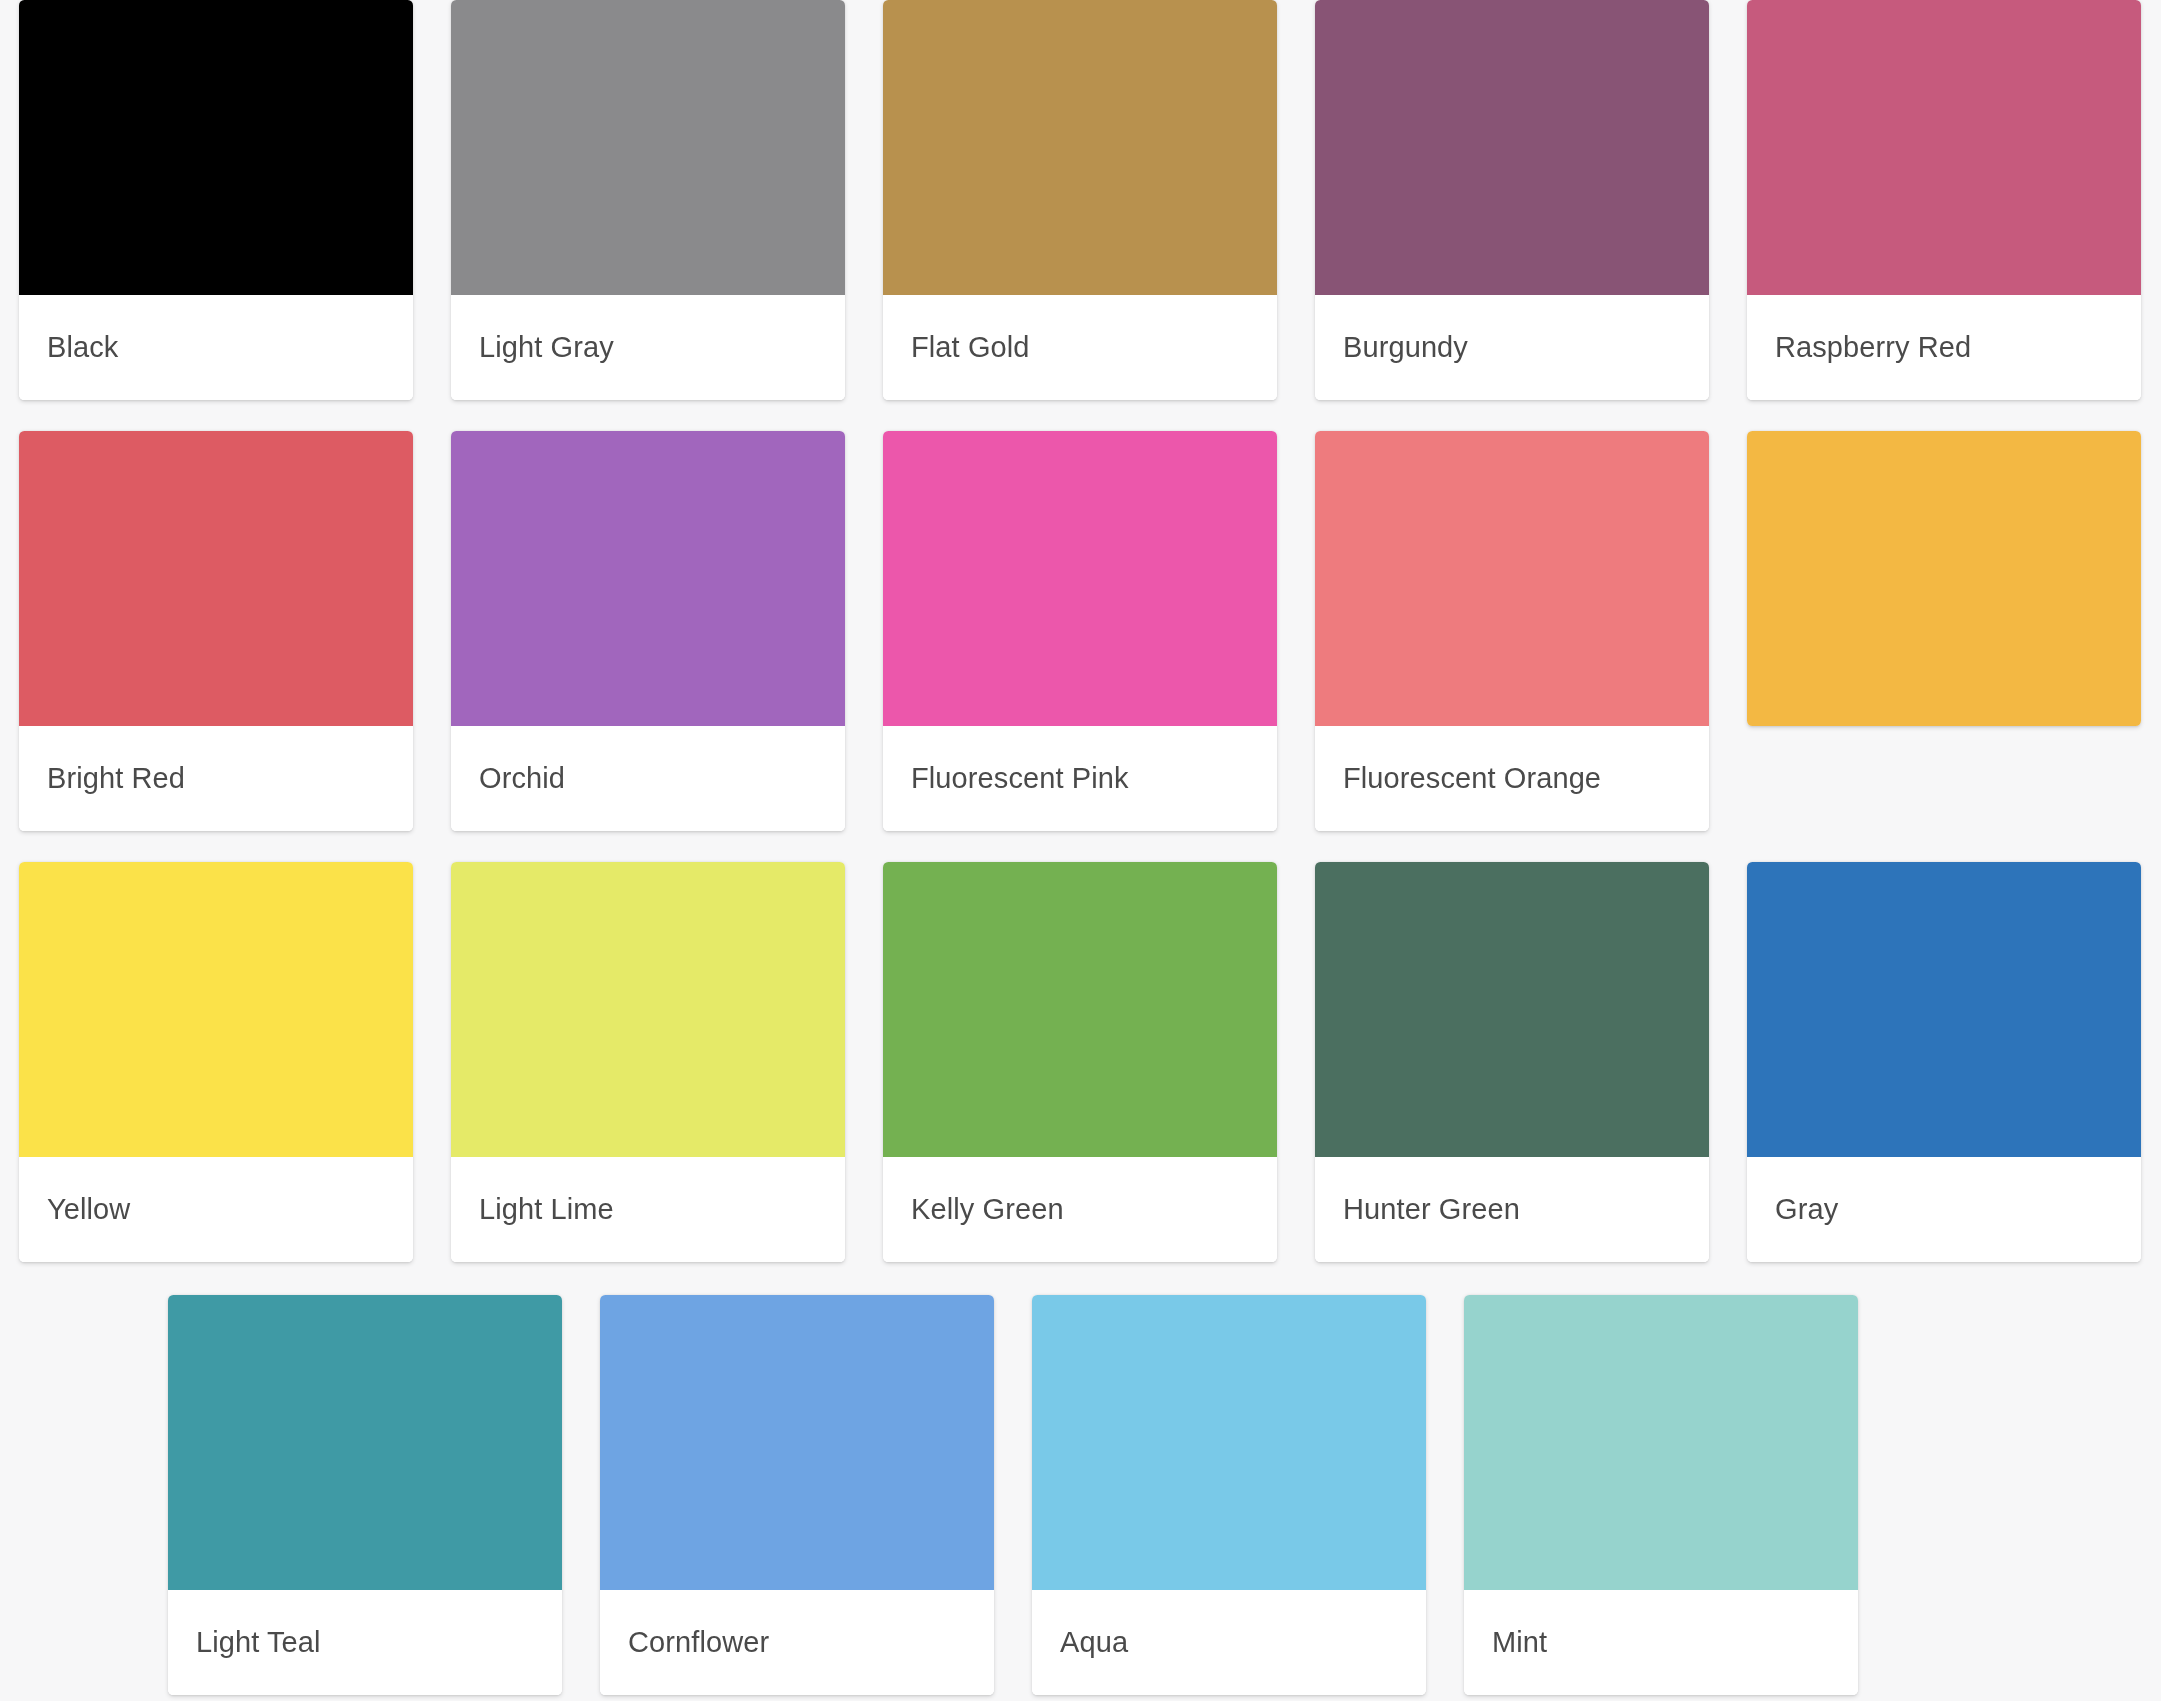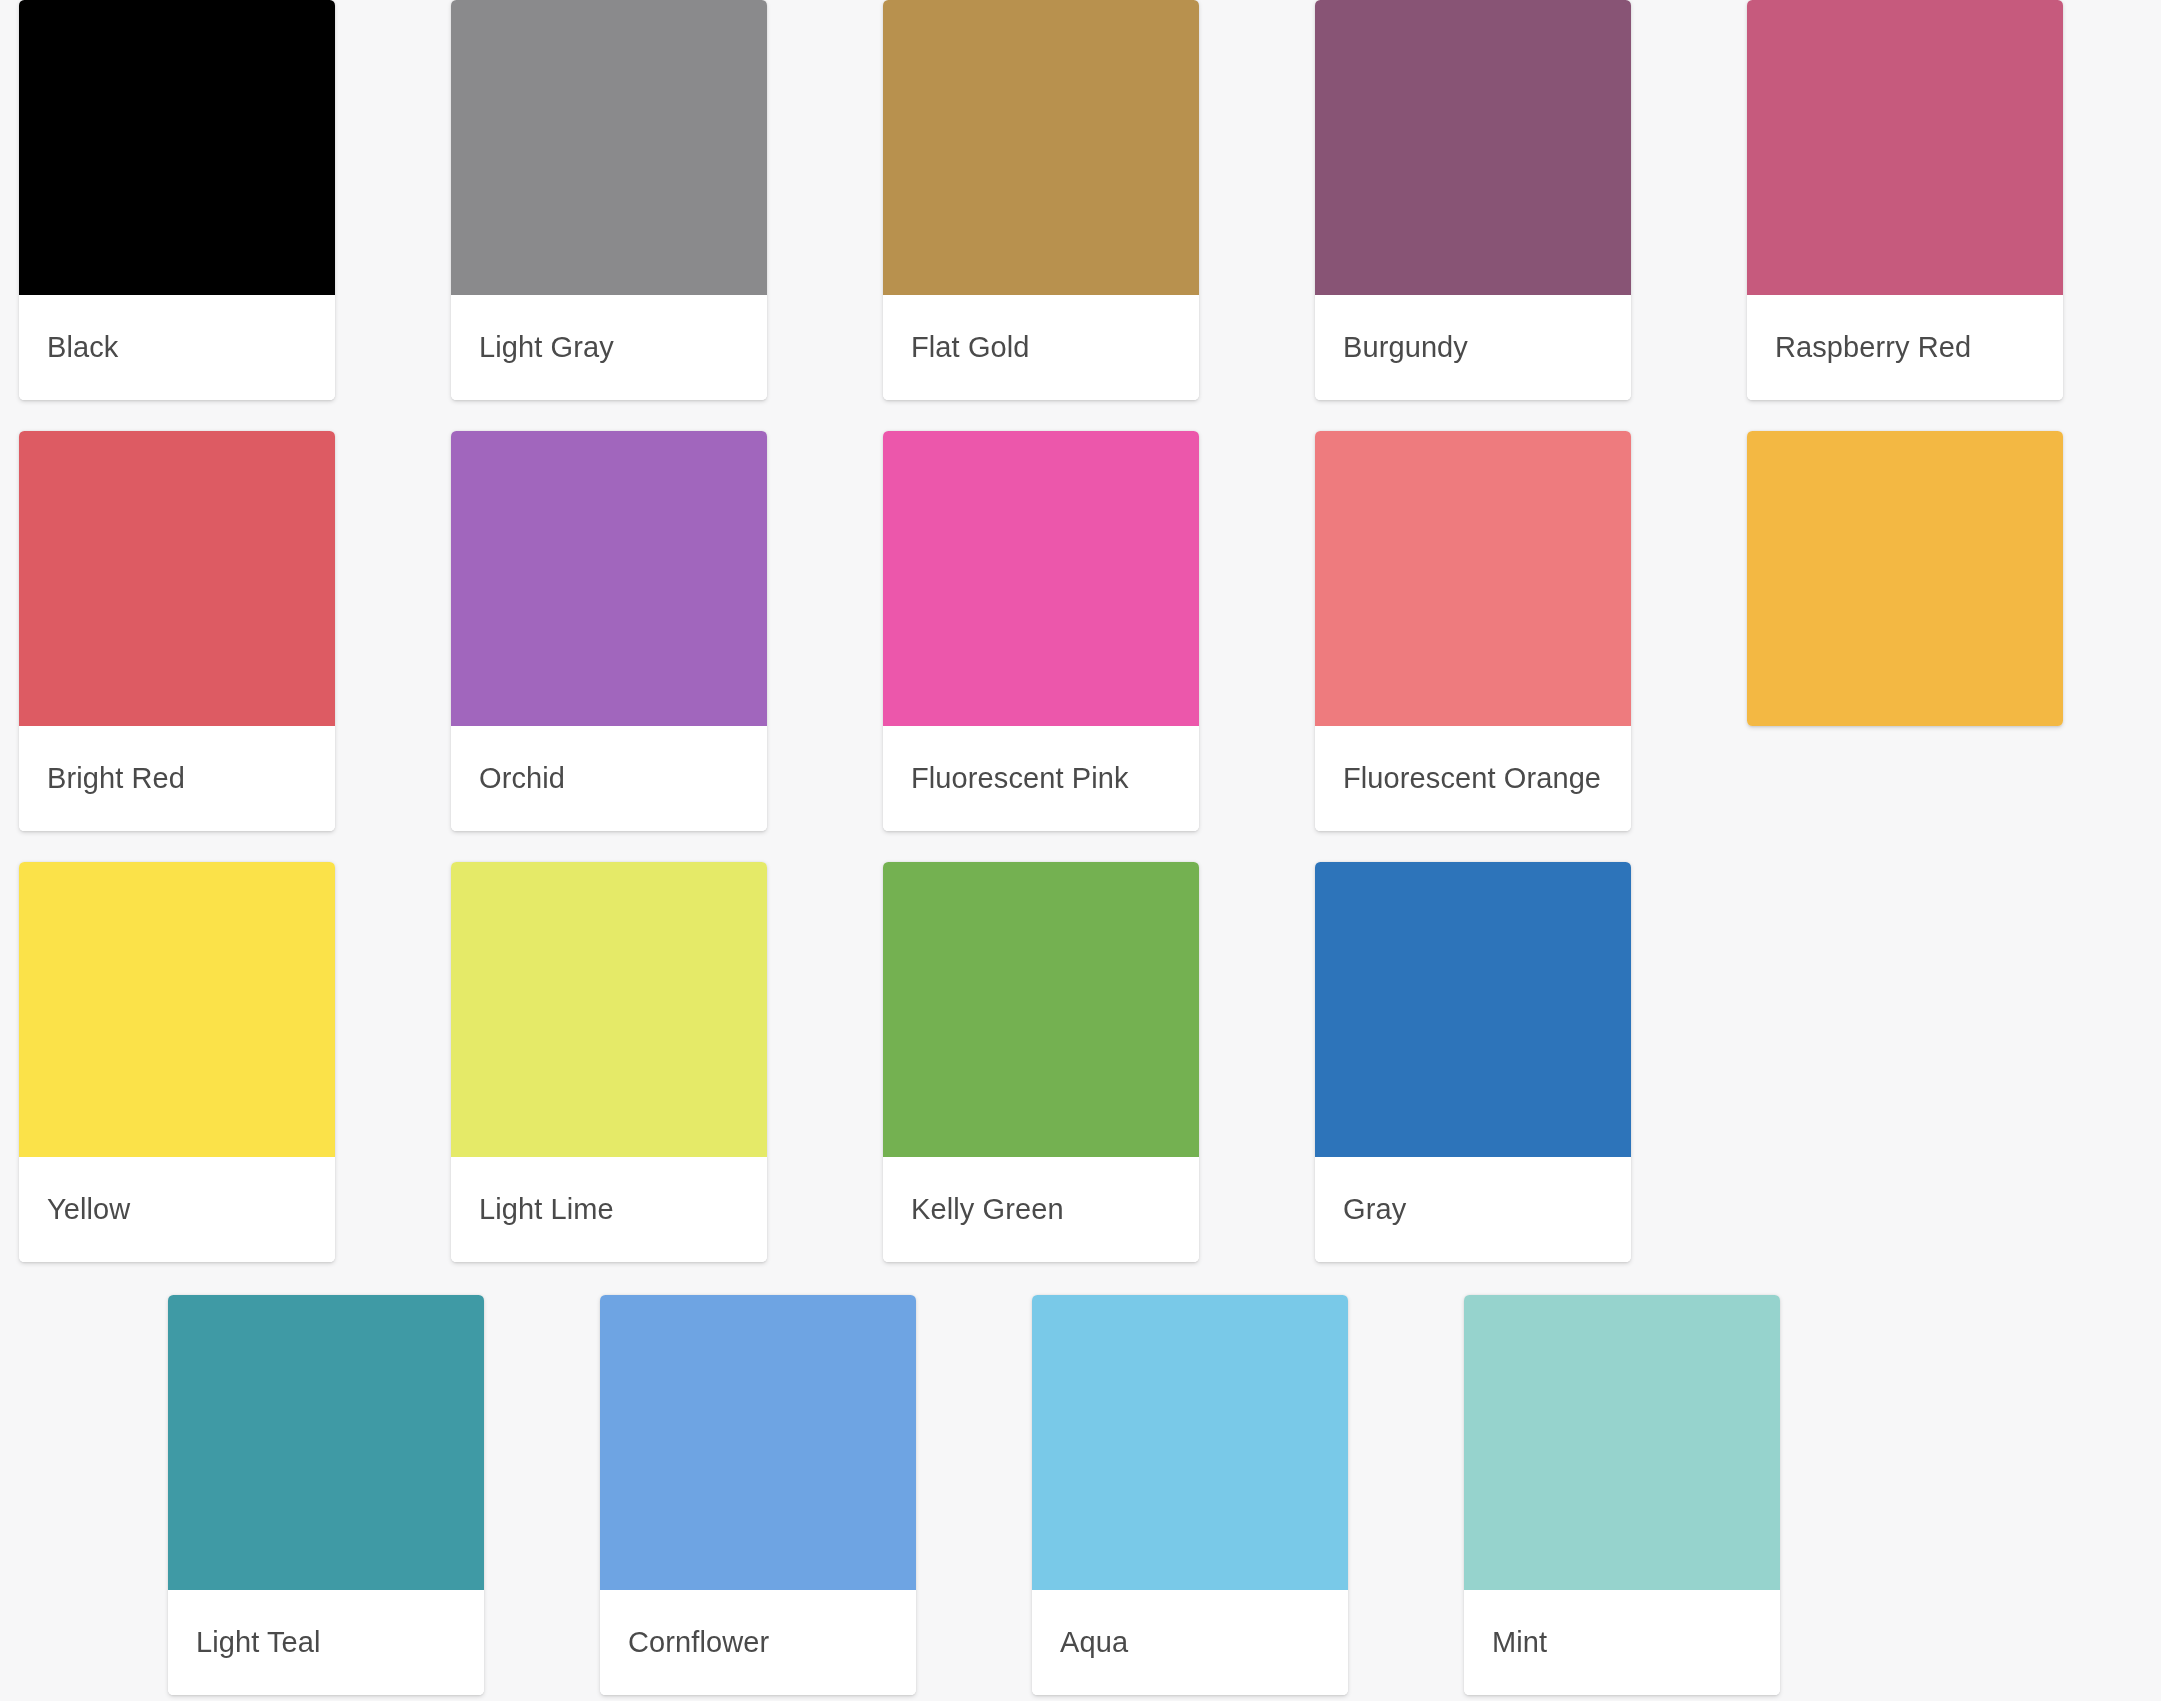--- a/index.html
+++ b/index.html
@@ -36,21 +36,21 @@
 
   .grid-cell {
     position: relative;
     padding: 12px 19px 0 19px;
     box-sizing: border-box;
   }
 
   
   .swatch-card {
     position: relative;
-    width: 316px;
+    width: 394px;
     background: #ffffff;
     border-radius: 5.2px;
     box-shadow: 0 1.7px 4.3px rgba(0,0,0,0.13), 0 0.9px 1.7px rgba(0,0,0,0.07);
     overflow: hidden;
   }
 
   .swatch-color {
     display: block;
     width: 100%;
     height: 295px;
@@ -190,20 +190,28 @@
       <div class="grid-cell">
         <div class="swatch-card">
           <div class="swatch-color" style="background: rgb(116, 177, 81);"></div>
           <div class="swatch-label-bar">
             <span class="swatch-label">Kelly Green</span>
           </div>
         </div>
       </div>
       <div class="grid-cell">
         <div class="swatch-card">
+          <div class="swatch-color" style="background: rgb(75, 111, 96);"></div>
+          <div class="swatch-label-bar">
+            <span class="swatch-label">Hunter Green</span>
+          </div>
+        </div>
+      </div>
+      <div class="grid-cell">
+        <div class="swatch-card">
           <div class="swatch-color" style="background: rgb(45, 116, 186);"></div>
           <div class="swatch-label-bar">
             <span class="swatch-label">Gray</span>
           </div>
         </div>
       </div>
     </div>
 
   <div class="last-row">
     <div class="spacer-cell"></div>

